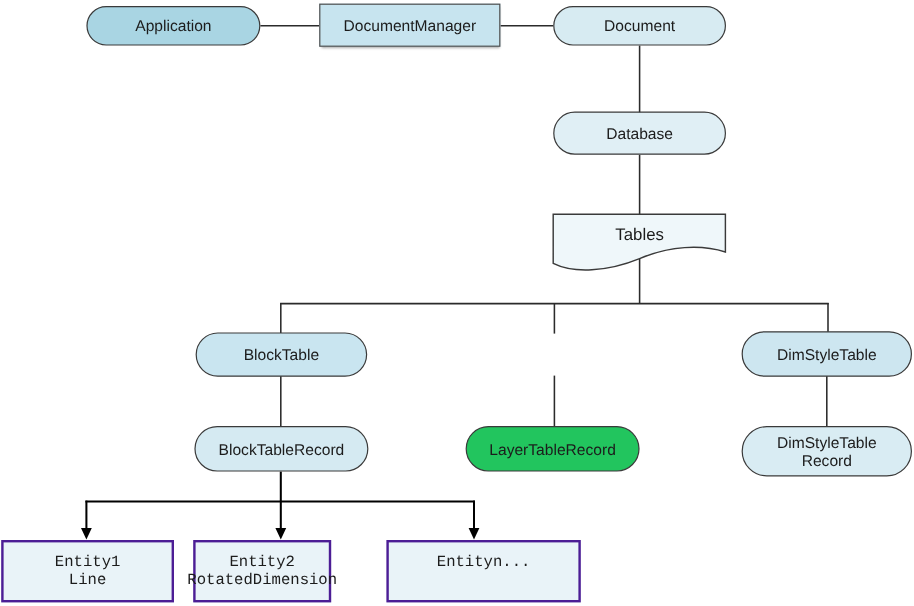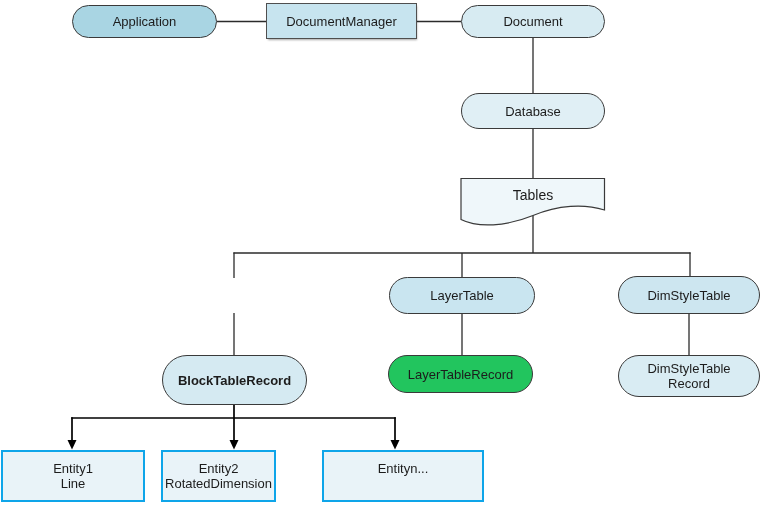--- a/index.html
+++ b/index.html
@@ -27,25 +27,26 @@
     border:1px solid #3a3a3a;
     border-radius:999px;
   }
   .pill.two-line{flex-direction:column;line-height:15px;}
   .rect{
     border:1px solid #4f4f4f;
     box-shadow:1px 2px 2px -1px rgba(0,0,0,0.35);
     text-align:center;
   }
   .entity{
-    border:2px solid #0ea5e9;
+    border:2px solid #4c1d95;
     flex-direction:column;
     justify-content:flex-start;
     padding-top:9px;
     line-height:15px;
+    font-family:Liberation Mono, monospace;
   }
   .float-label{
     position:absolute;
     display:flex;align-items:center;justify-content:center;
     font-size:14px;color:#1c1c1c;
     z-index:2;
   }
 </style>
 </head>
 <body>
@@ -90,30 +91,30 @@
   </div>
 
   <div class="node pill" style="left: 461px; top: 5px; width: 144px; height: 33px; background-color: rgb(215, 235, 242);">
     <span>Document</span>
   </div>
 
   <div class="float-label" style="left:461px;top:181px;width:144px;height:28px">
     <span>Tables</span>
   </div>
 
+  <div class="node pill" style="left: 163px; top: 277px; width: 143px; height: 37px; background-color: rgb(201, 229, 240);">
+    <span>BlockTable</span>
+  </div>
 
-  <div class="node pill" style="left: 389px; top: 277px; width: 146px; height: 37px; background-color: rgb(201, 229, 240);">
-    <span>LayerTable</span>
-  </div>
 
   <div class="node pill" style="left: 618px; top: 276px; width: 142px; height: 38px; background-color: rgb(205, 230, 240);">
     <span>DimStyleTable</span>
   </div>
 
-  <div class="node pill" style="left: 162px; top: 355px; width: 145px; height: 50px; background-color: rgb(213, 234, 242); font-weight: bold;">
+  <div class="node pill" style="left: 162px; top: 355px; width: 145px; height: 38px; background-color: rgb(213, 234, 242);">
     <span>BlockTableRecord</span>
   </div>
 
   <div class="node pill" style="left: 388px; top: 355px; width: 145px; height: 38px; background-color: #22c55e;">
     <span>LayerTableRecord</span>
   </div>
 
   <div class="node pill two-line" style="left: 618px; top: 355px; width: 142px; height: 42px; background-color: rgb(217, 236, 243);">
     <span>DimStyleTable</span>
     <span>Record</span>

